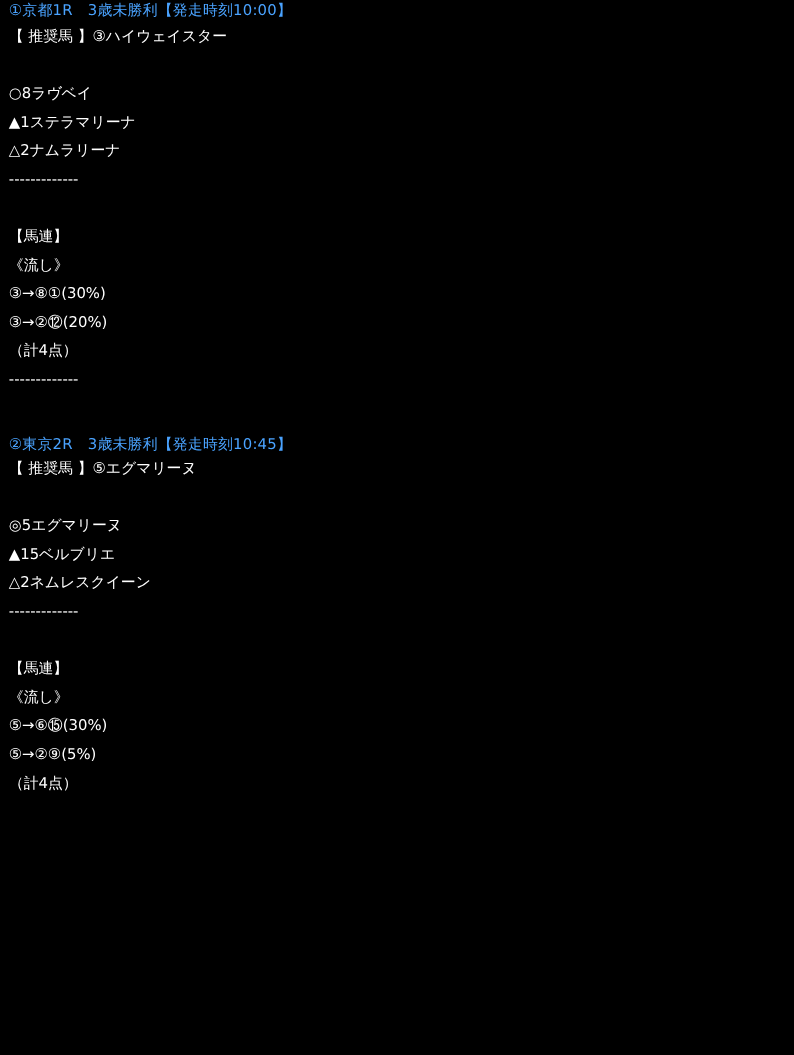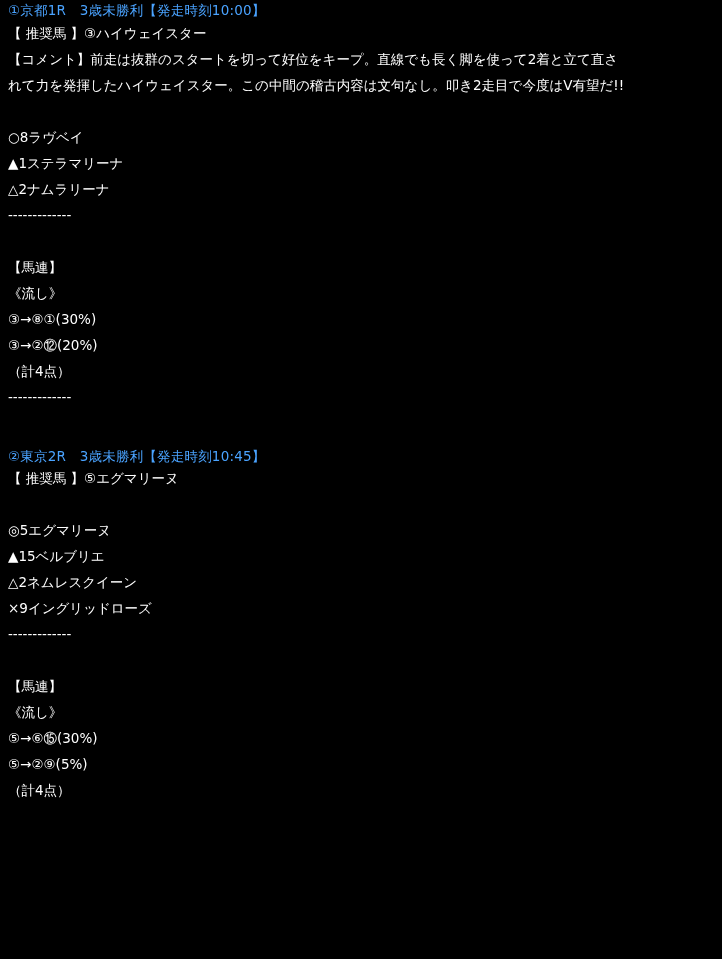--- a/index.html
+++ b/index.html
@@ -58,21 +58,20 @@
   }
 </style>
 </head>
 <body>
 
 <div class="page">
 
   <div class="race-block">
     <div class="race-header">①京都1R　3歳未勝利【発走時刻10:00】</div>
     <div class="line">【 推奨馬 】③ハイウェイスター</div>
-    <div class="comment">【コメント】前走は抜群のスタートを切って好位をキープ。直線でも長く脚を使って2着と立て直されて力を発揮したハイウェイスター。この中間の稽古内容は文句なし。叩き2走目で今度はV有望だ!!</div>
     <div class="spacer"></div>
     <div class="line">○8ラヴベイ</div>
     <div class="line">▲1ステラマリーナ</div>
     <div class="line">△2ナムラリーナ</div>
     <div class="line dash">-------------</div>
     <div class="spacer"></div>
     <div class="line">【馬連】</div>
     <div class="line">《流し》</div>
     <div class="line">③→⑧①(30%)</div>
     <div class="line">③→②⑫(20%)</div>
@@ -82,21 +81,20 @@
 
   <div class="block-gap"></div>
 
   <div class="race-block">
     <div class="race-header">②東京2R　3歳未勝利【発走時刻10:45】</div>
     <div class="line">【 推奨馬 】⑤エグマリーヌ</div>
     <div class="spacer"></div>
     <div class="line">◎5エグマリーヌ</div>
     <div class="line">▲15ベルブリエ</div>
     <div class="line">△2ネムレスクイーン</div>
-    <div class="line">×9イングリッドローズ</div>
     <div class="line dash">-------------</div>
     <div class="spacer"></div>
     <div class="line">【馬連】</div>
     <div class="line">《流し》</div>
     <div class="line">⑤→⑥⑮(30%)</div>
     <div class="line">⑤→②⑨(5%)</div>
     <div class="line">（計4点）</div>
   </div>
 
 </div>

